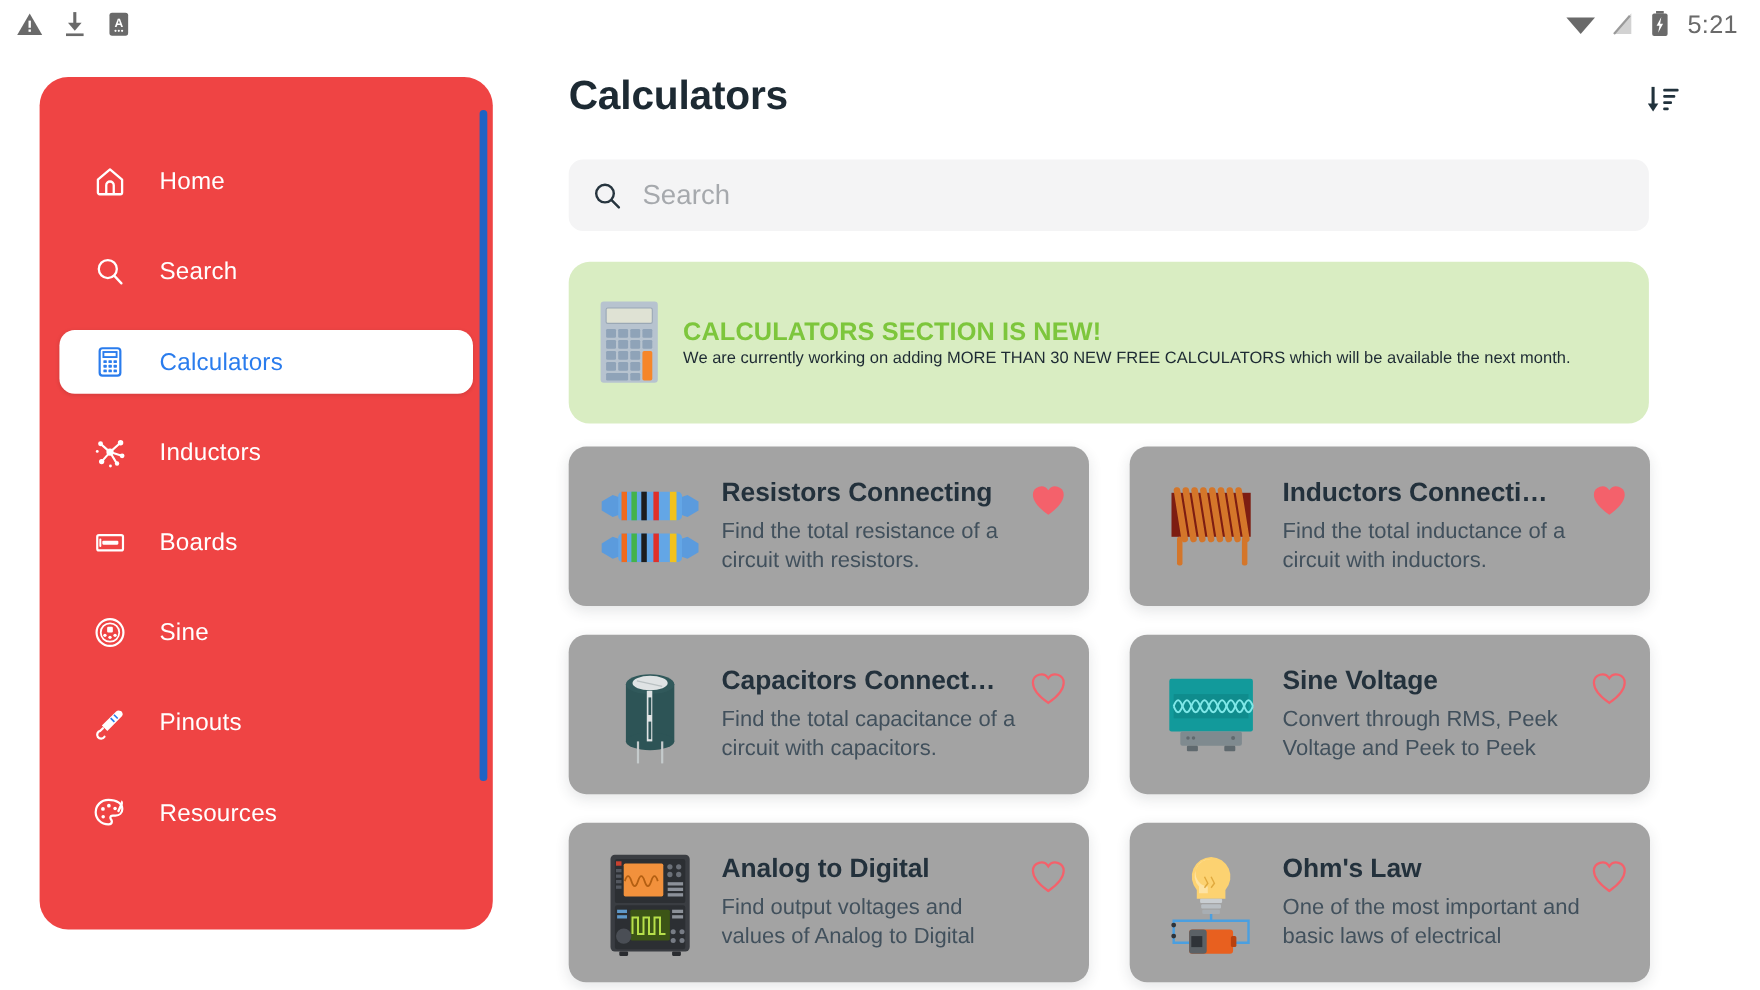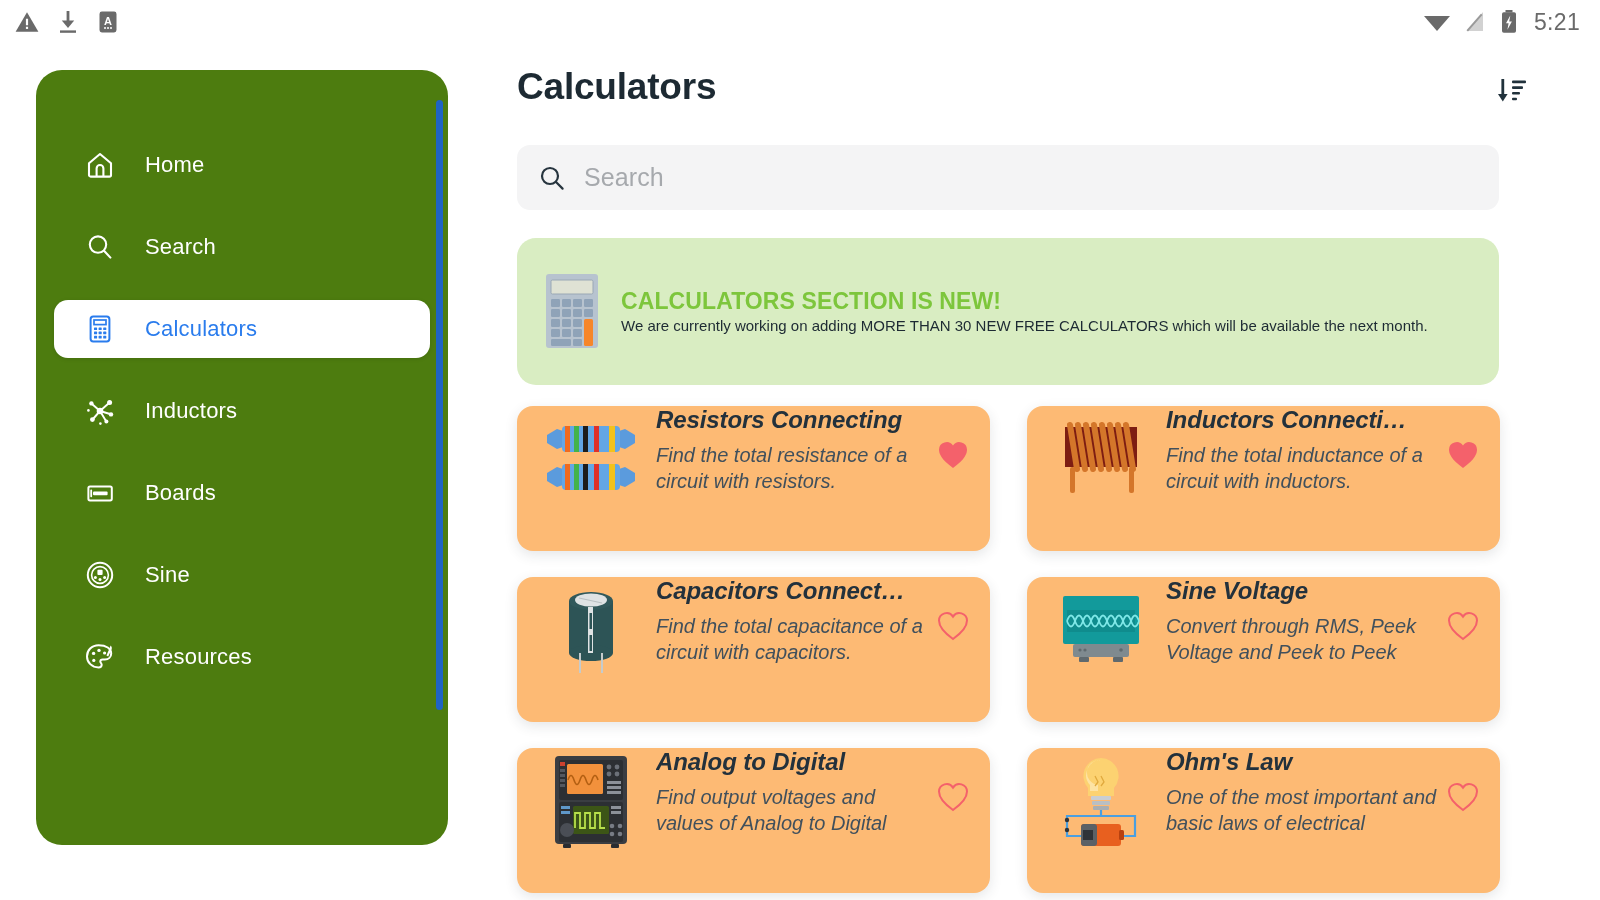--- a/index.html
+++ b/index.html
@@ -28,21 +28,21 @@
   }
   .sicon { display: block; }
 
   
   .app { position: absolute; top: 44px; left: 0; width: 1600px; height: 856px; }
 
   
   .sidebar {
     position: absolute; left: 36px; top: 26px;
     width: 412px; height: 775px;
-    background: #4d7c0f;
+    background: #ef4444;
     border-radius: 26px;
     overflow: hidden;
   }
   .nav { padding-top: 66px; }
   .nav-item {
     position: relative;
     display: flex; align-items: center;
     height: 58px; margin: 0 18px;
     padding-left: 30px;
     border-radius: 14px;
@@ -104,26 +104,25 @@
   .grid {
     position: absolute; left: 69px; top: 362px;
     width: 998px;
     display: grid;
     grid-template-columns: 473px 473px;
     column-gap: 37px; row-gap: 26px;
   }
   .card {
     position: relative;
     height: 145px;
-    background: #fdba74;
+    background: #a3a3a3;
     border-radius: 16px;
     box-shadow: 0 4px 13px rgba(40,50,60,.12);
-    display: flex; align-items: flex-start;
+    display: flex; align-items: center;
     padding-left: 22px;
-    font-style: italic;
   }
   .card-ico {
     flex: 0 0 104px; height: 104px;
     display: flex; align-items: center; justify-content: center;
   }
   .card-body { margin-left: 13px; padding-right: 62px; }
   .card-title {
     font-size: 24px; font-weight: 700; color: #23313c;
     margin-bottom: 9px; white-space: nowrap;
     overflow: hidden; letter-spacing: -.1px;
@@ -256,20 +255,29 @@
           <g fill="#ffffff">
             <rect x="13.4" y="10.8" width="5.2" height="5.2" rx="1"></rect>
             <circle cx="11.4" cy="18.6" r="1.5"></circle>
               <circle cx="16" cy="20.4" r="1.5"></circle>
             <circle cx="20.6" cy="18.6" r="1.5"></circle>
           </g>
         </svg>
         <span class="nav-label">Sine</span>
       </div>
 
+      <div class="nav-item">
+        <svg class="nav-ico" viewBox="0 0 32 32">
+          <path d="M24.8 5.2 a3 3 0 0 1 2 5 L13.6 23.6 L8.6 18.6 L21.8 5.6 a3 3 0 0 1 3-.4 Z" fill="#ffffff"></path>
+          <path d="M9.6 21 l-2.4 2.4 a3.6 3.6 0 1 0 3.8 5.4" fill="none" stroke="#ffffff" stroke-width="2" stroke-linecap="round"></path>
+          <line x1="19.6" y1="8.8" x2="23" y2="12.2" stroke="#2a7ced" stroke-width="1.5"></line>
+          <line x1="16.6" y1="11.8" x2="20" y2="15.2" stroke="#2a7ced" stroke-width="1.5"></line>
+        </svg>
+        <span class="nav-label">Pinouts</span>
+      </div>
 
       <div class="nav-item">
         <svg class="nav-ico" viewBox="0 0 32 32">
           <path d="M14.6 4.2 C7.6 4.2 3 9.4 3 15.4 c0 6 4.8 11 11.6 11 2 0 3.1-1.2 3.1-2.6 0-1.5-1.4-2-1.4-3.3 0-1.2 1-2.1 2.4-2.1 h2.2 c3.6 0 6.3-2.4 6.3-6 0-4.9-5-8.2-12.6-8.2 Z" fill="none" stroke="#ffffff" stroke-width="2"></path>
           <g fill="#ffffff">
             <circle cx="9.6" cy="12.4" r="1.7"></circle>
               <circle cx="15" cy="9.4" r="1.7"></circle>
             <circle cx="20.6" cy="12" r="1.6"></circle>
               <circle cx="9.8" cy="19.4" r="1.6"></circle>
           </g>

